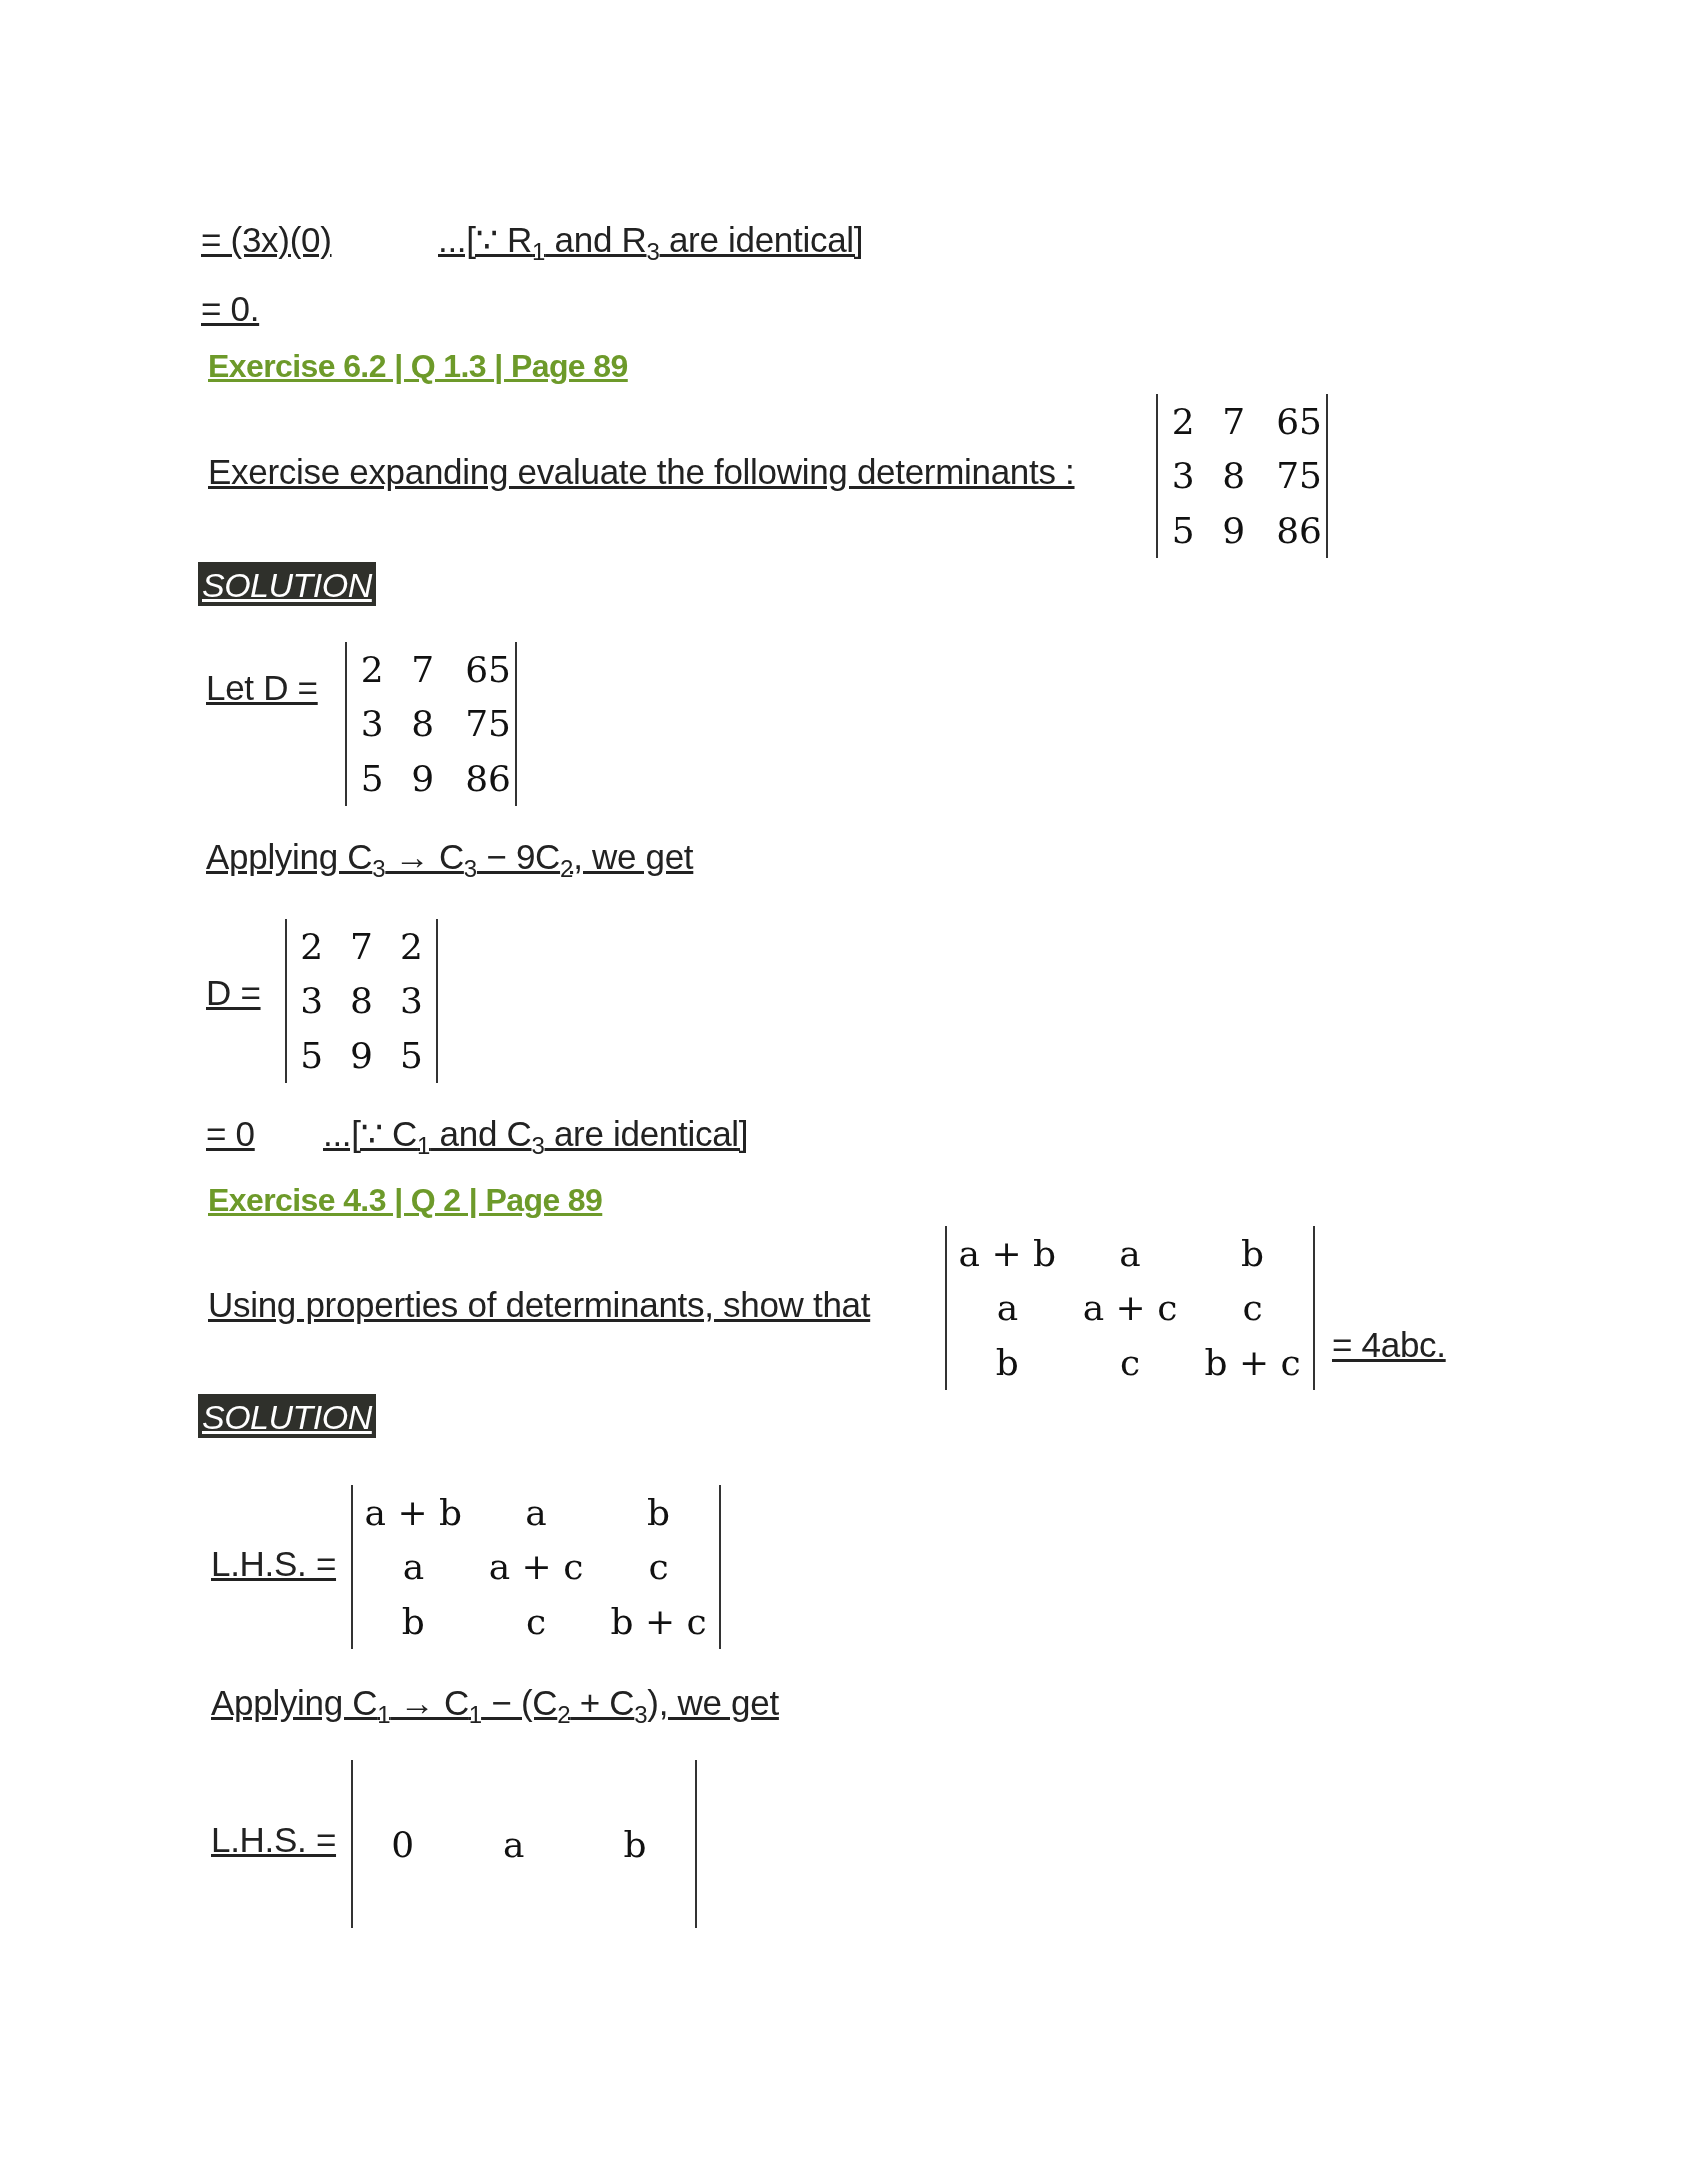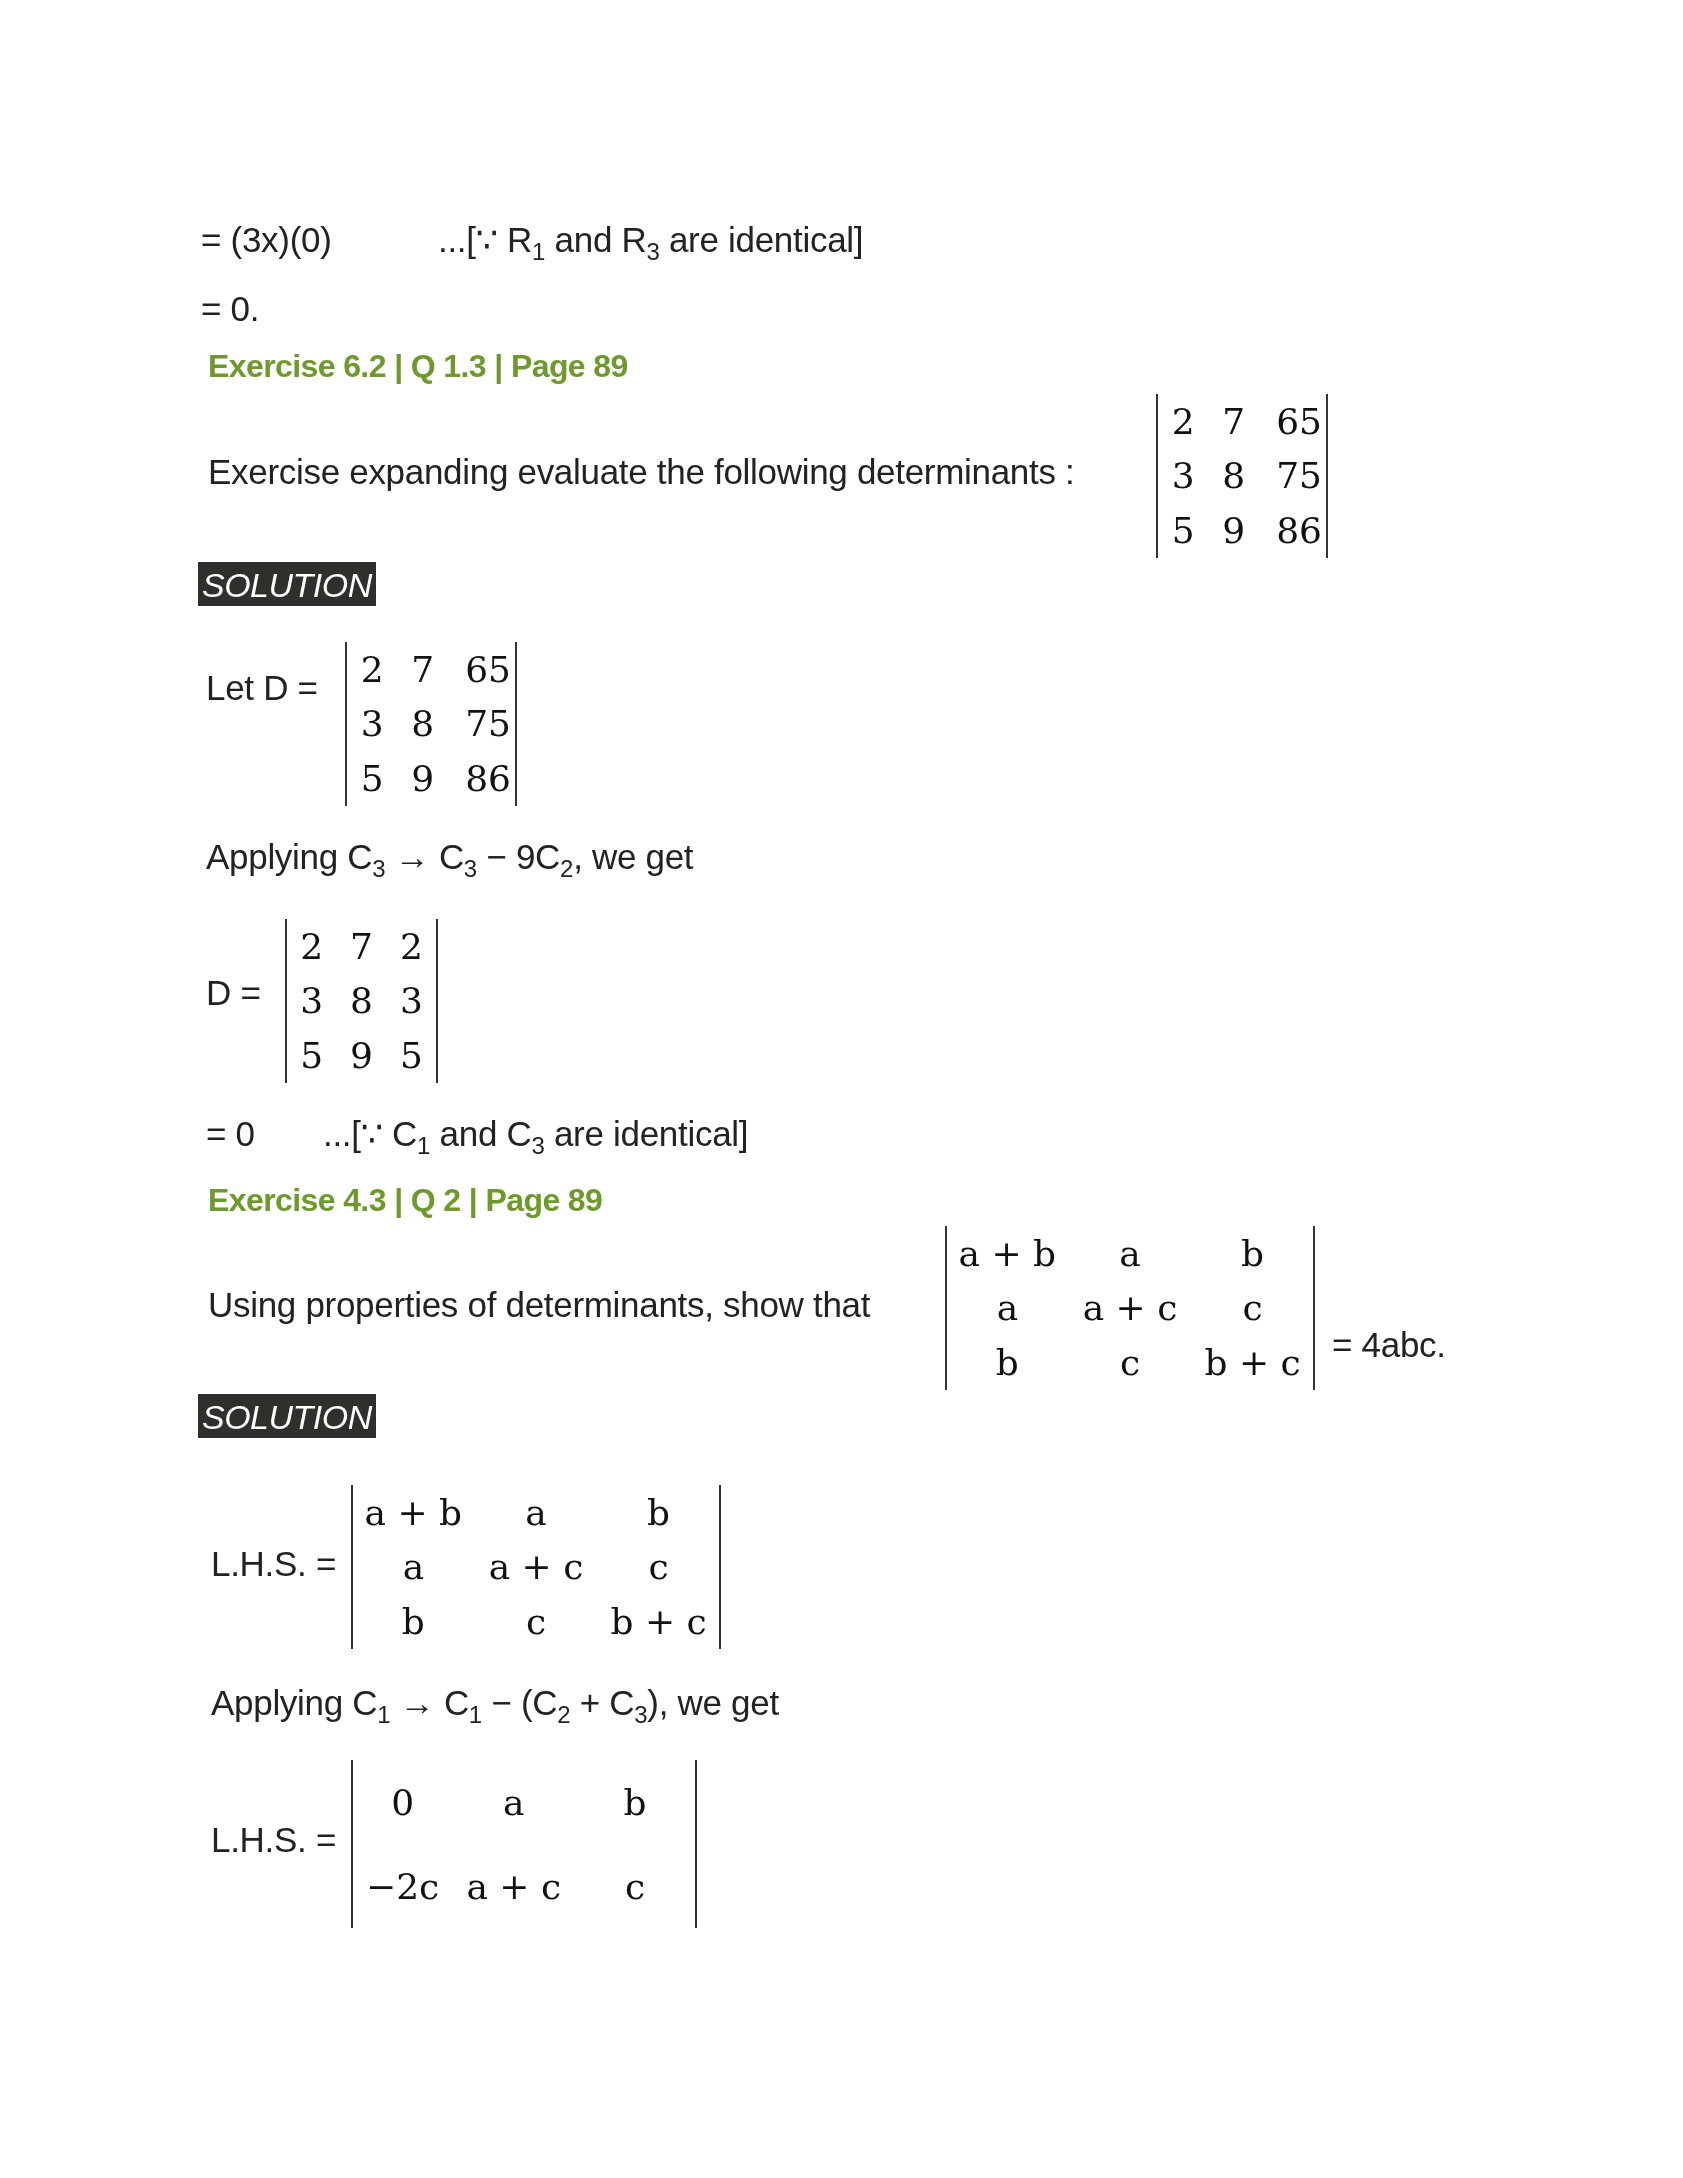--- a/index.html
+++ b/index.html
@@ -8,21 +8,21 @@
       background: #ffffff;
     }
     body {
       width: 1683px;
       height: 2178px;
       position: relative;
       overflow: hidden;
       font-family: "Liberation Sans", "DejaVu Sans", sans-serif;
       color: #1a1a1a;
     }
-    .abs { position: absolute; white-space: nowrap; }
+    .abs { position: absolute; white-space: nowrap; text-decoration: underline; }
     .txt {
       font-family: "Liberation Sans", "DejaVu Sans", sans-serif;
       font-size: 35px;
       color: #222222;
       letter-spacing: -0.3px;
     }
     .txt sub { font-size: 24px; vertical-align: -8px; line-height: 0; }
     .ex-label {
       font-family: "Liberation Sans", "DejaVu Sans", sans-serif;
       font-size: 32px;
@@ -211,21 +211,16 @@
 
 <div class="abs txt" style="left:211px; top:1820px;">L.H.S. =</div>
 <div class="det" style="left:351px; top:1760px; width:342px; height:168px;">
   <table style="width:100%;">
     <tbody>
         <tr>
       <td style="width:29%">0</td>
       <td style="width:36%">a</td>
       <td style="width:35%">b</td>
     </tr>
-    <tr>
-      <td>−2c</td>
-      <td>a + c</td>
-      <td>c</td>
-    </tr>
   </tbody>
     </table>
 </div>
 
 
 </body></html>

